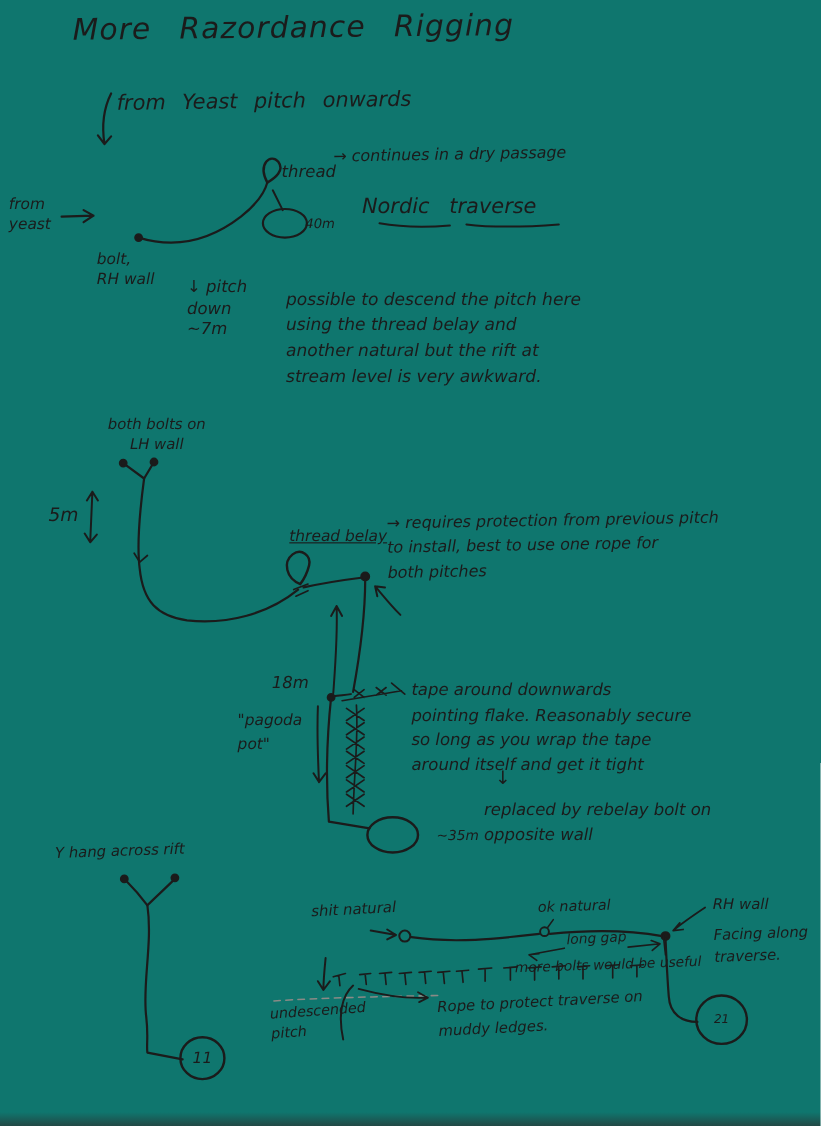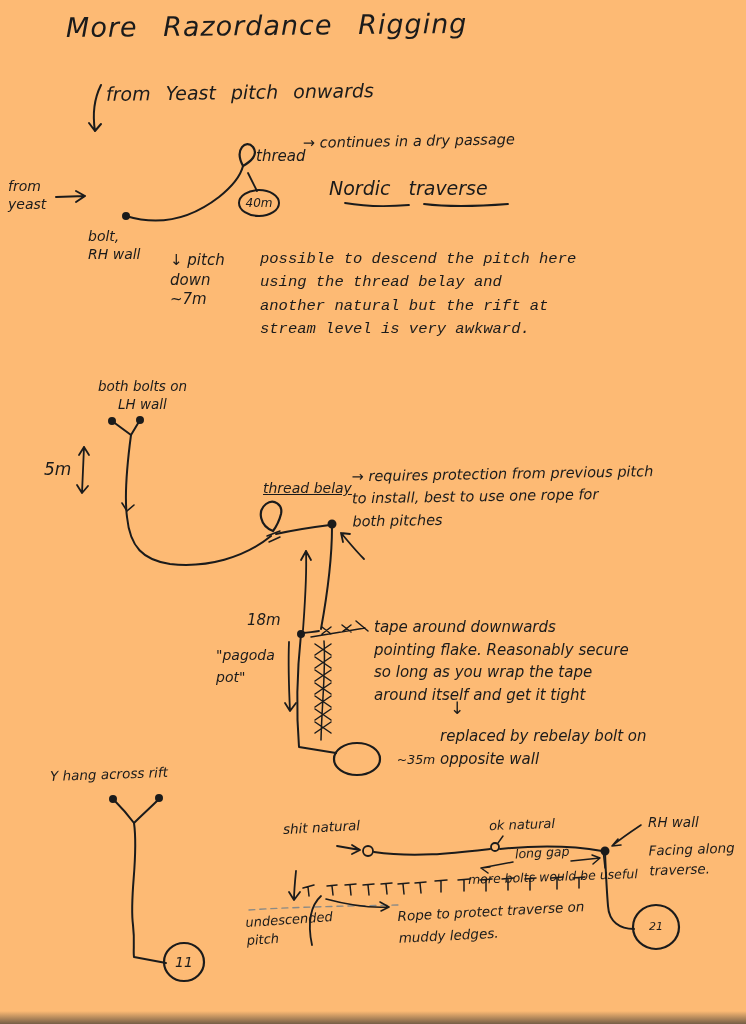--- a/index.html
+++ b/index.html
@@ -1,18 +1,18 @@
 <!DOCTYPE html>
 <html><head>
 <meta charset="utf-8">
 <style>
   html,body{margin:0;padding:0;background:#e8e8e6;}
   .page{
     position:relative;width:746px;height:1024px;overflow:hidden;
-    background:#fdba74;
+    background:#0f766e;
     font-family:"DejaVu Sans",sans-serif;
     color:#1b1b1b;
   }
   .hw{
     position:absolute;
     font-style:italic;
     color:#1b1b1b;
     white-space:pre-line;
     line-height:1.3;
   }
@@ -131,25 +131,25 @@
   <div class="hw" style="left:8px;top:177px;font-size:14px;">from
 yeast</div>
   <div class="hw" style="left:256px;top:147px;font-size:15px;">thread</div>
   <div class="hw r-1" style="left:303px;top:132px;font-size:14.5px;">→ continues in a dry passage</div>
   <div class="hw" style="left:329px;top:176px;font-size:19px;word-spacing:12px;">Nordic traverse</div>
   <div class="hw" style="left:88px;top:227px;font-size:14px;">bolt,
 RH wall</div>
   <div class="hw" style="left:170px;top:251px;font-size:15px;">↓ pitch
 down
 ~7m</div>
-  <div class="hw" style="left:260px;top:248px;font-size:15.5px;width:340px;line-height:1.5;font-family:Liberation Mono, monospace;">possible to descend the pitch here
+  <div class="hw" style="left:260px;top:261px;font-size:15.5px;width:340px;line-height:1.5;">possible to descend the pitch here
 using the thread belay and
 another natural but the rift at
 stream level is very awkward.</div>
-  <div class="circ-label" style="left:241px;top:195px;width:36px;height:16px;font-size:12px;">40m</div>
+  <div class="circ-label" style="left:241px;top:195px;width:36px;height:16px;font-size:12px;padding-left:32px;">40m</div>
 
   <div class="hw" style="left:98px;top:378px;font-size:13.5px;text-align:center;">both bolts on
 LH wall</div>
   <div class="hw" style="left:44px;top:458px;font-size:17px;">5m</div>
   <div class="hw" style="left:263px;top:479px;font-size:14px;text-decoration:underline;">thread belay</div>
   <div class="hw r-1" style="left:352px;top:462px;font-size:14.5px;width:390px;line-height:1.55;">→ requires protection from previous pitch
 to install, best to use one rope for
 both pitches</div>
   <div class="hw" style="left:247px;top:611px;font-size:15px;">18m</div>
   <div class="hw" style="left:216px;top:644px;font-size:14px;line-height:1.6;">"pagoda

